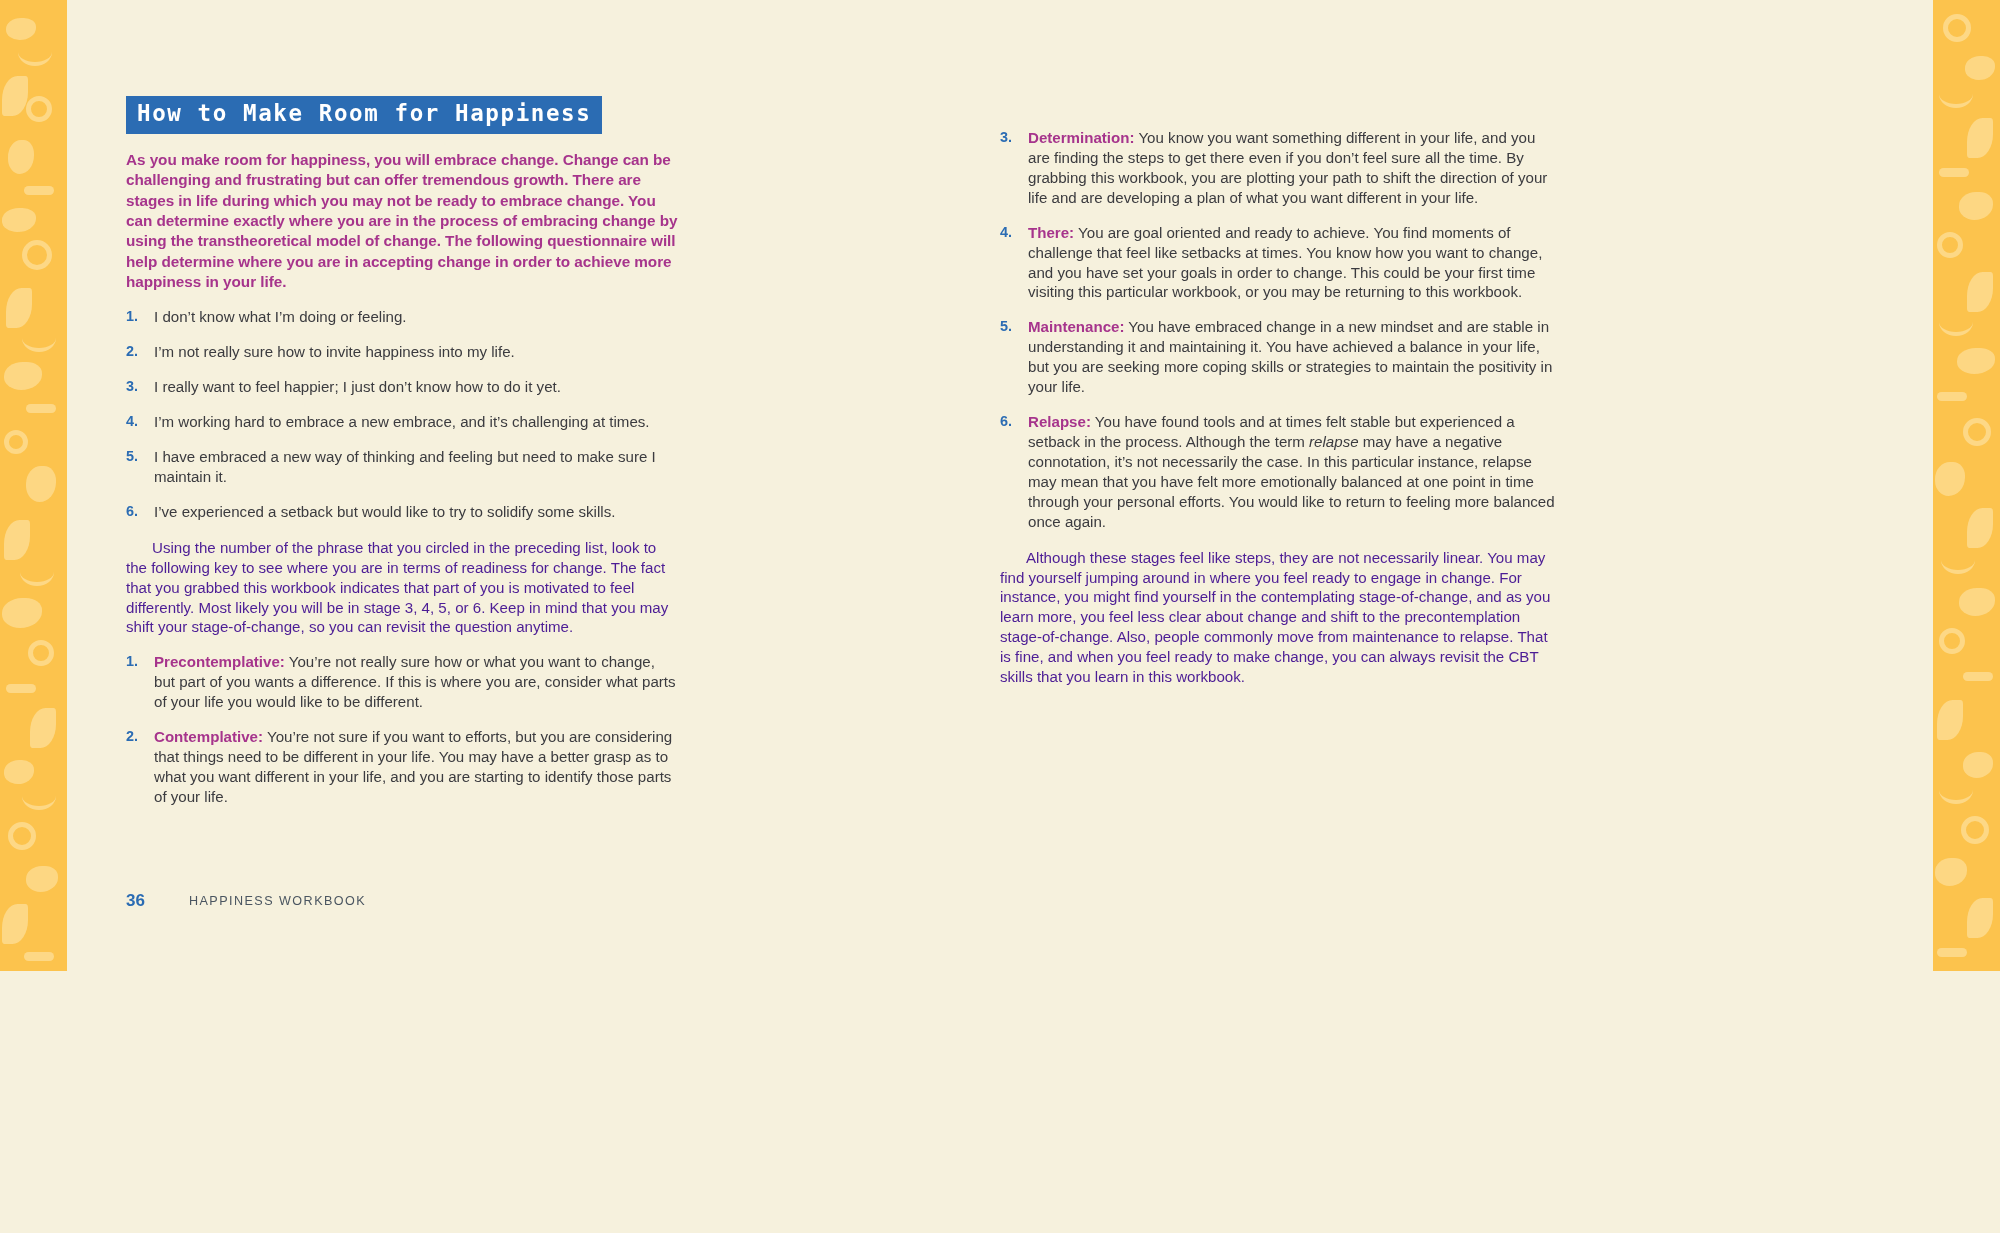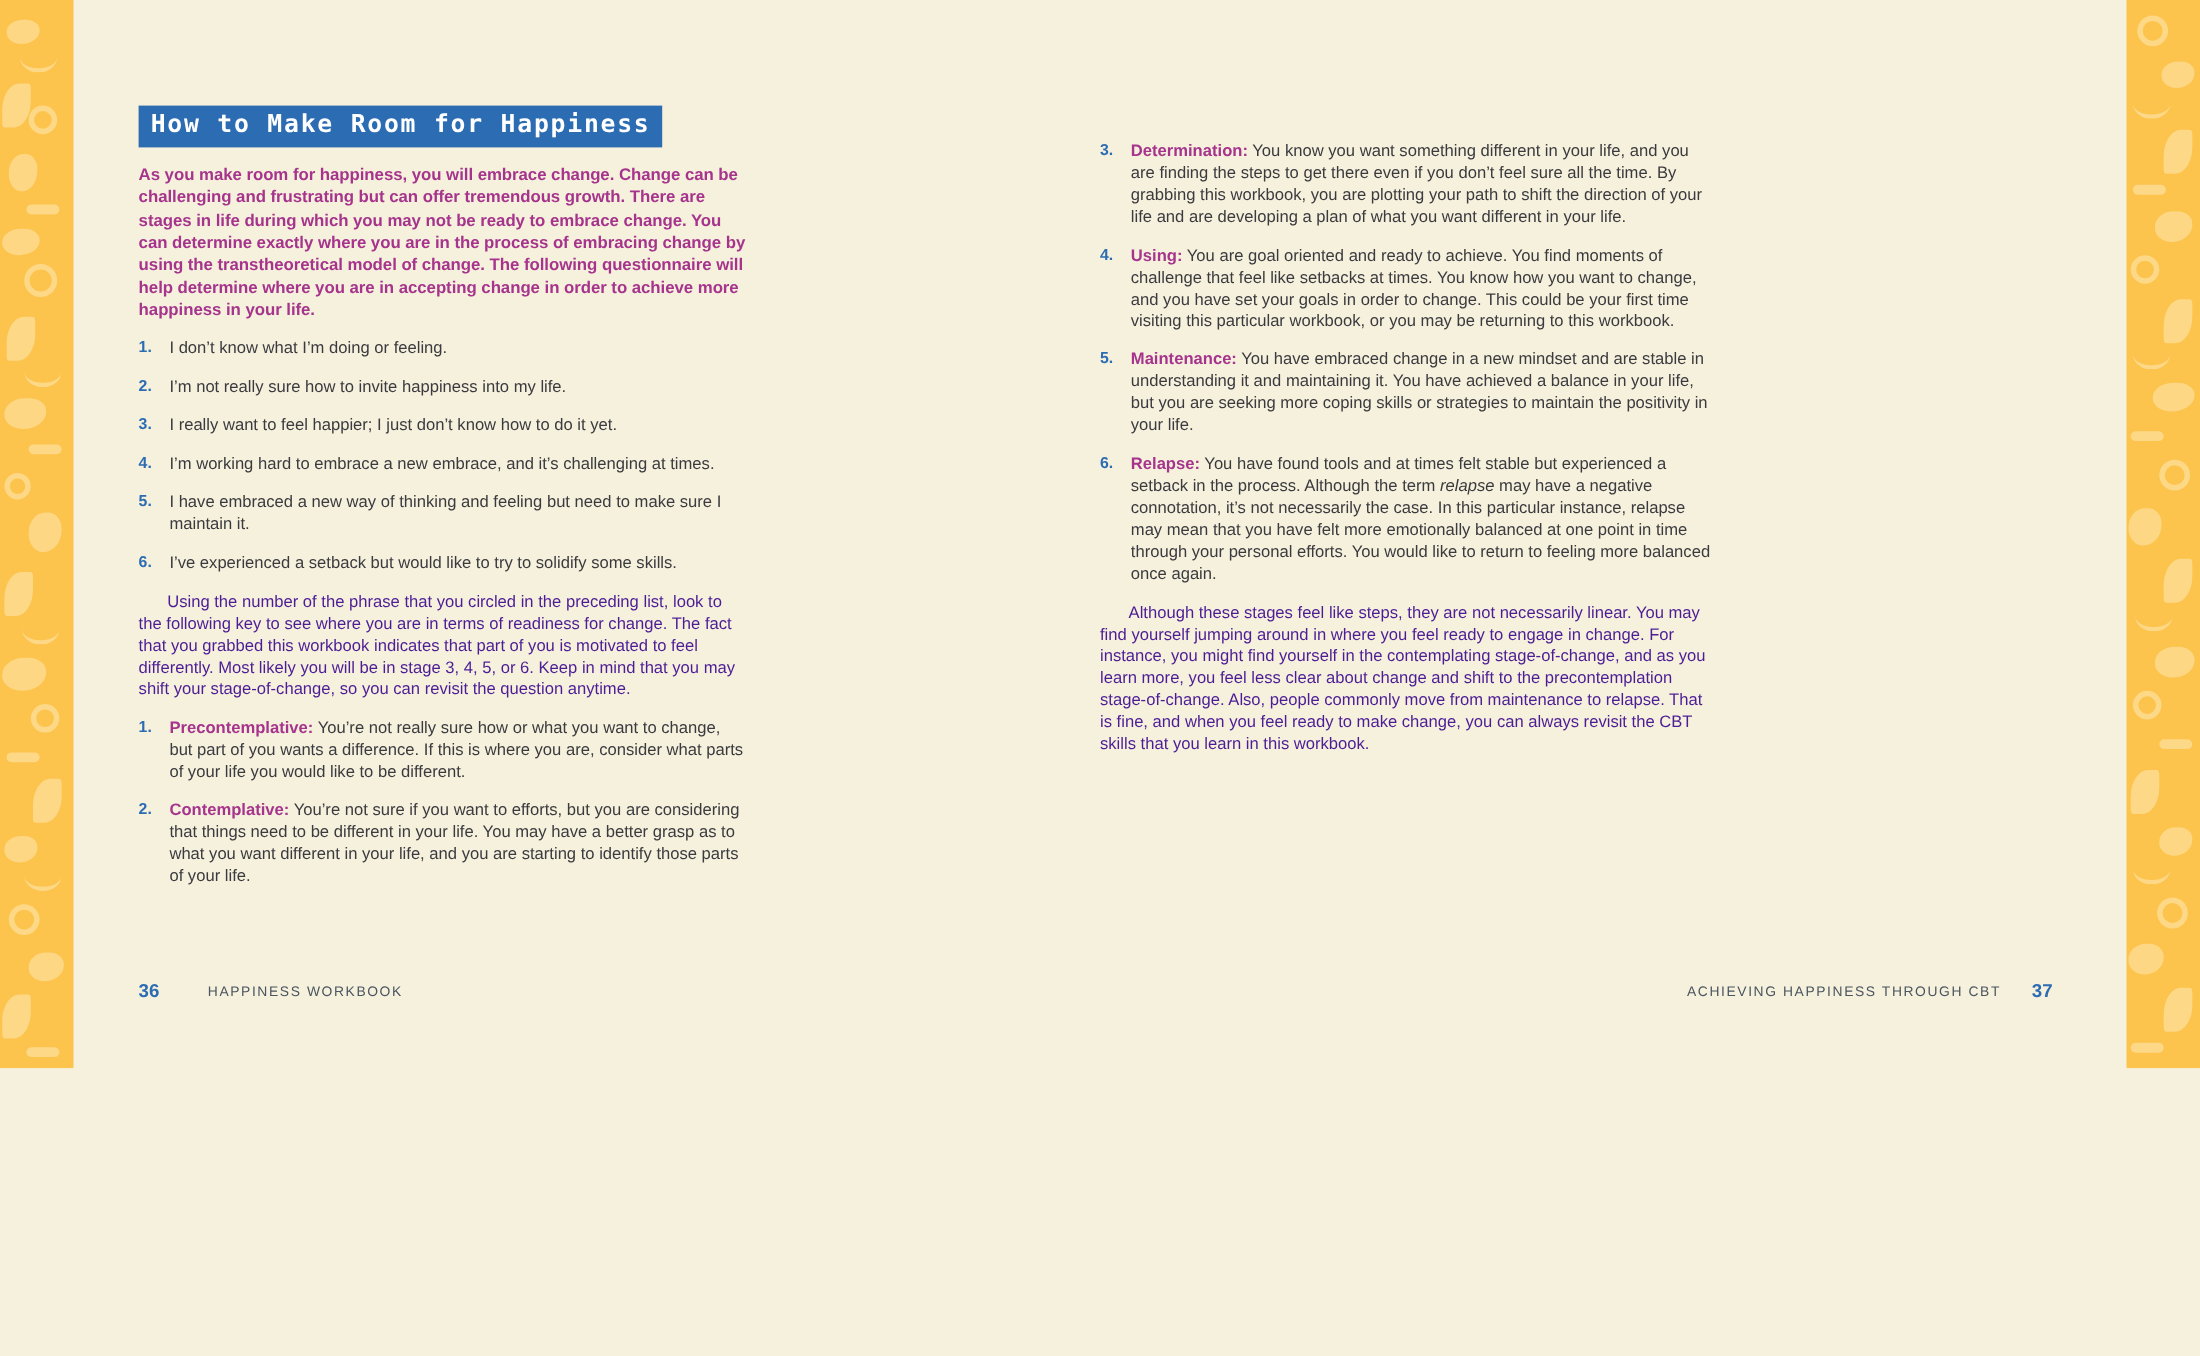--- a/index.html
+++ b/index.html
@@ -298,35 +298,31 @@
   <div class="page right">
     <div class="content-right">
 
       <ol class="numlist keylist" style="margin-top:0;">
         <li style="margin-top:0;">
           <span class="num">3.</span>
           <span class="term">Determination:</span><span> You know you want something different in your life, and you are finding the steps to get there even if you don’t feel sure all the time. By grabbing this workbook, you are plotting your path to shift the direction of your life and are developing a plan of what you want different in your life.</span>
         </li>
         <li>
           <span class="num">4.</span>
-          <span class="term">Using:</span><span> You are goal oriented and ready to achieve. You find moments of challenge that feel like setbacks at times. You know how you want to change, and you have set your goals in order to change. This could be your first time visiting this particular workbook, or you may be returning to this workbook.</span>
+          <span class="term">There:</span><span> You are goal oriented and ready to achieve. You find moments of challenge that feel like setbacks at times. You know how you want to change, and you have set your goals in order to change. This could be your first time visiting this particular workbook, or you may be returning to this workbook.</span>
         </li>
         <li>
           <span class="num">5.</span>
           <span class="term">Maintenance:</span><span> You have embraced change in a new mindset and are stable in understanding it and maintaining it. You have achieved a balance in your life, but you are seeking more coping skills or strategies to maintain the positivity in your life.</span>
         </li>
         <li>
           <span class="num">6.</span>
           <span class="term">Relapse:</span><span> You have found tools and at times felt stable but experienced a setback in the process. Although the term </span><span class="ital">relapse</span><span> may have a negative connotation, it’s not necessarily the case. In this particular instance, relapse may mean that you have felt more emotionally balanced at one point in time through your personal efforts. You would like to return to feeling more balanced once again.</span>
         </li>
       </ol>
 
       <p class="body-p">Although these stages feel like steps, they are not necessarily linear. You may find yourself jumping around in where you feel ready to engage in change. For instance, you might find yourself in the contemplating stage-of-change, and as you learn more, you feel less clear about change and shift to the precontemplation stage-of-change. Also, people commonly move from maintenance to relapse. That is fine, and when you feel ready to make change, you can always revisit the CBT skills that you learn in this workbook.</p>
 
     </div>
 
-    <div class="footer right">
-      <span class="footer-label">ACHIEVING HAPPINESS THROUGH CBT</span>
-      <span class="pagenum">37</span>
-    </div>
   </div>
 
 </div>
 
 </body></html>

